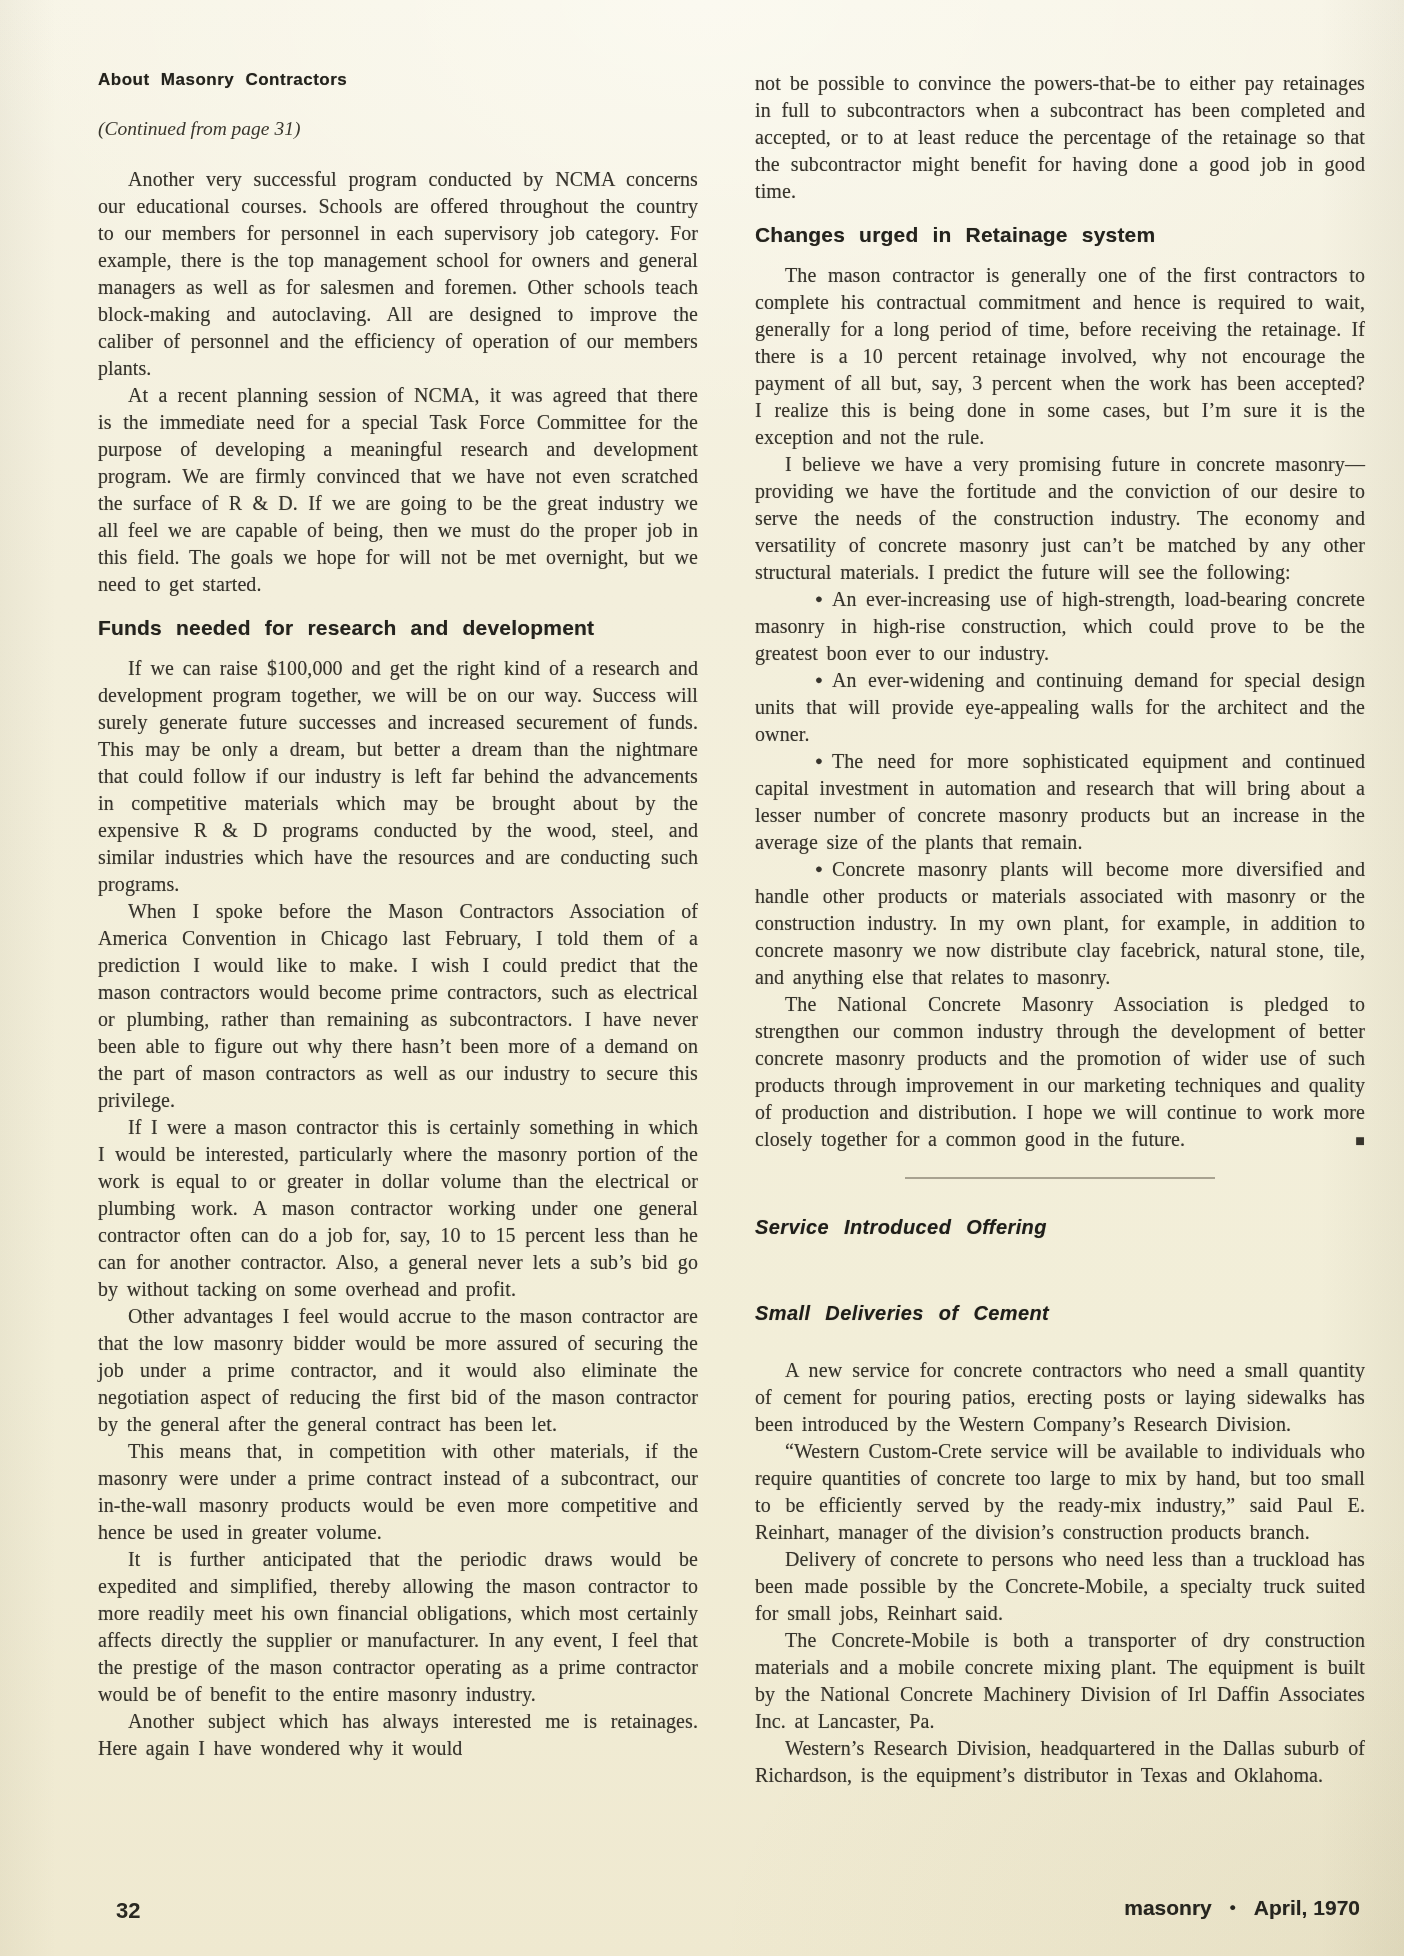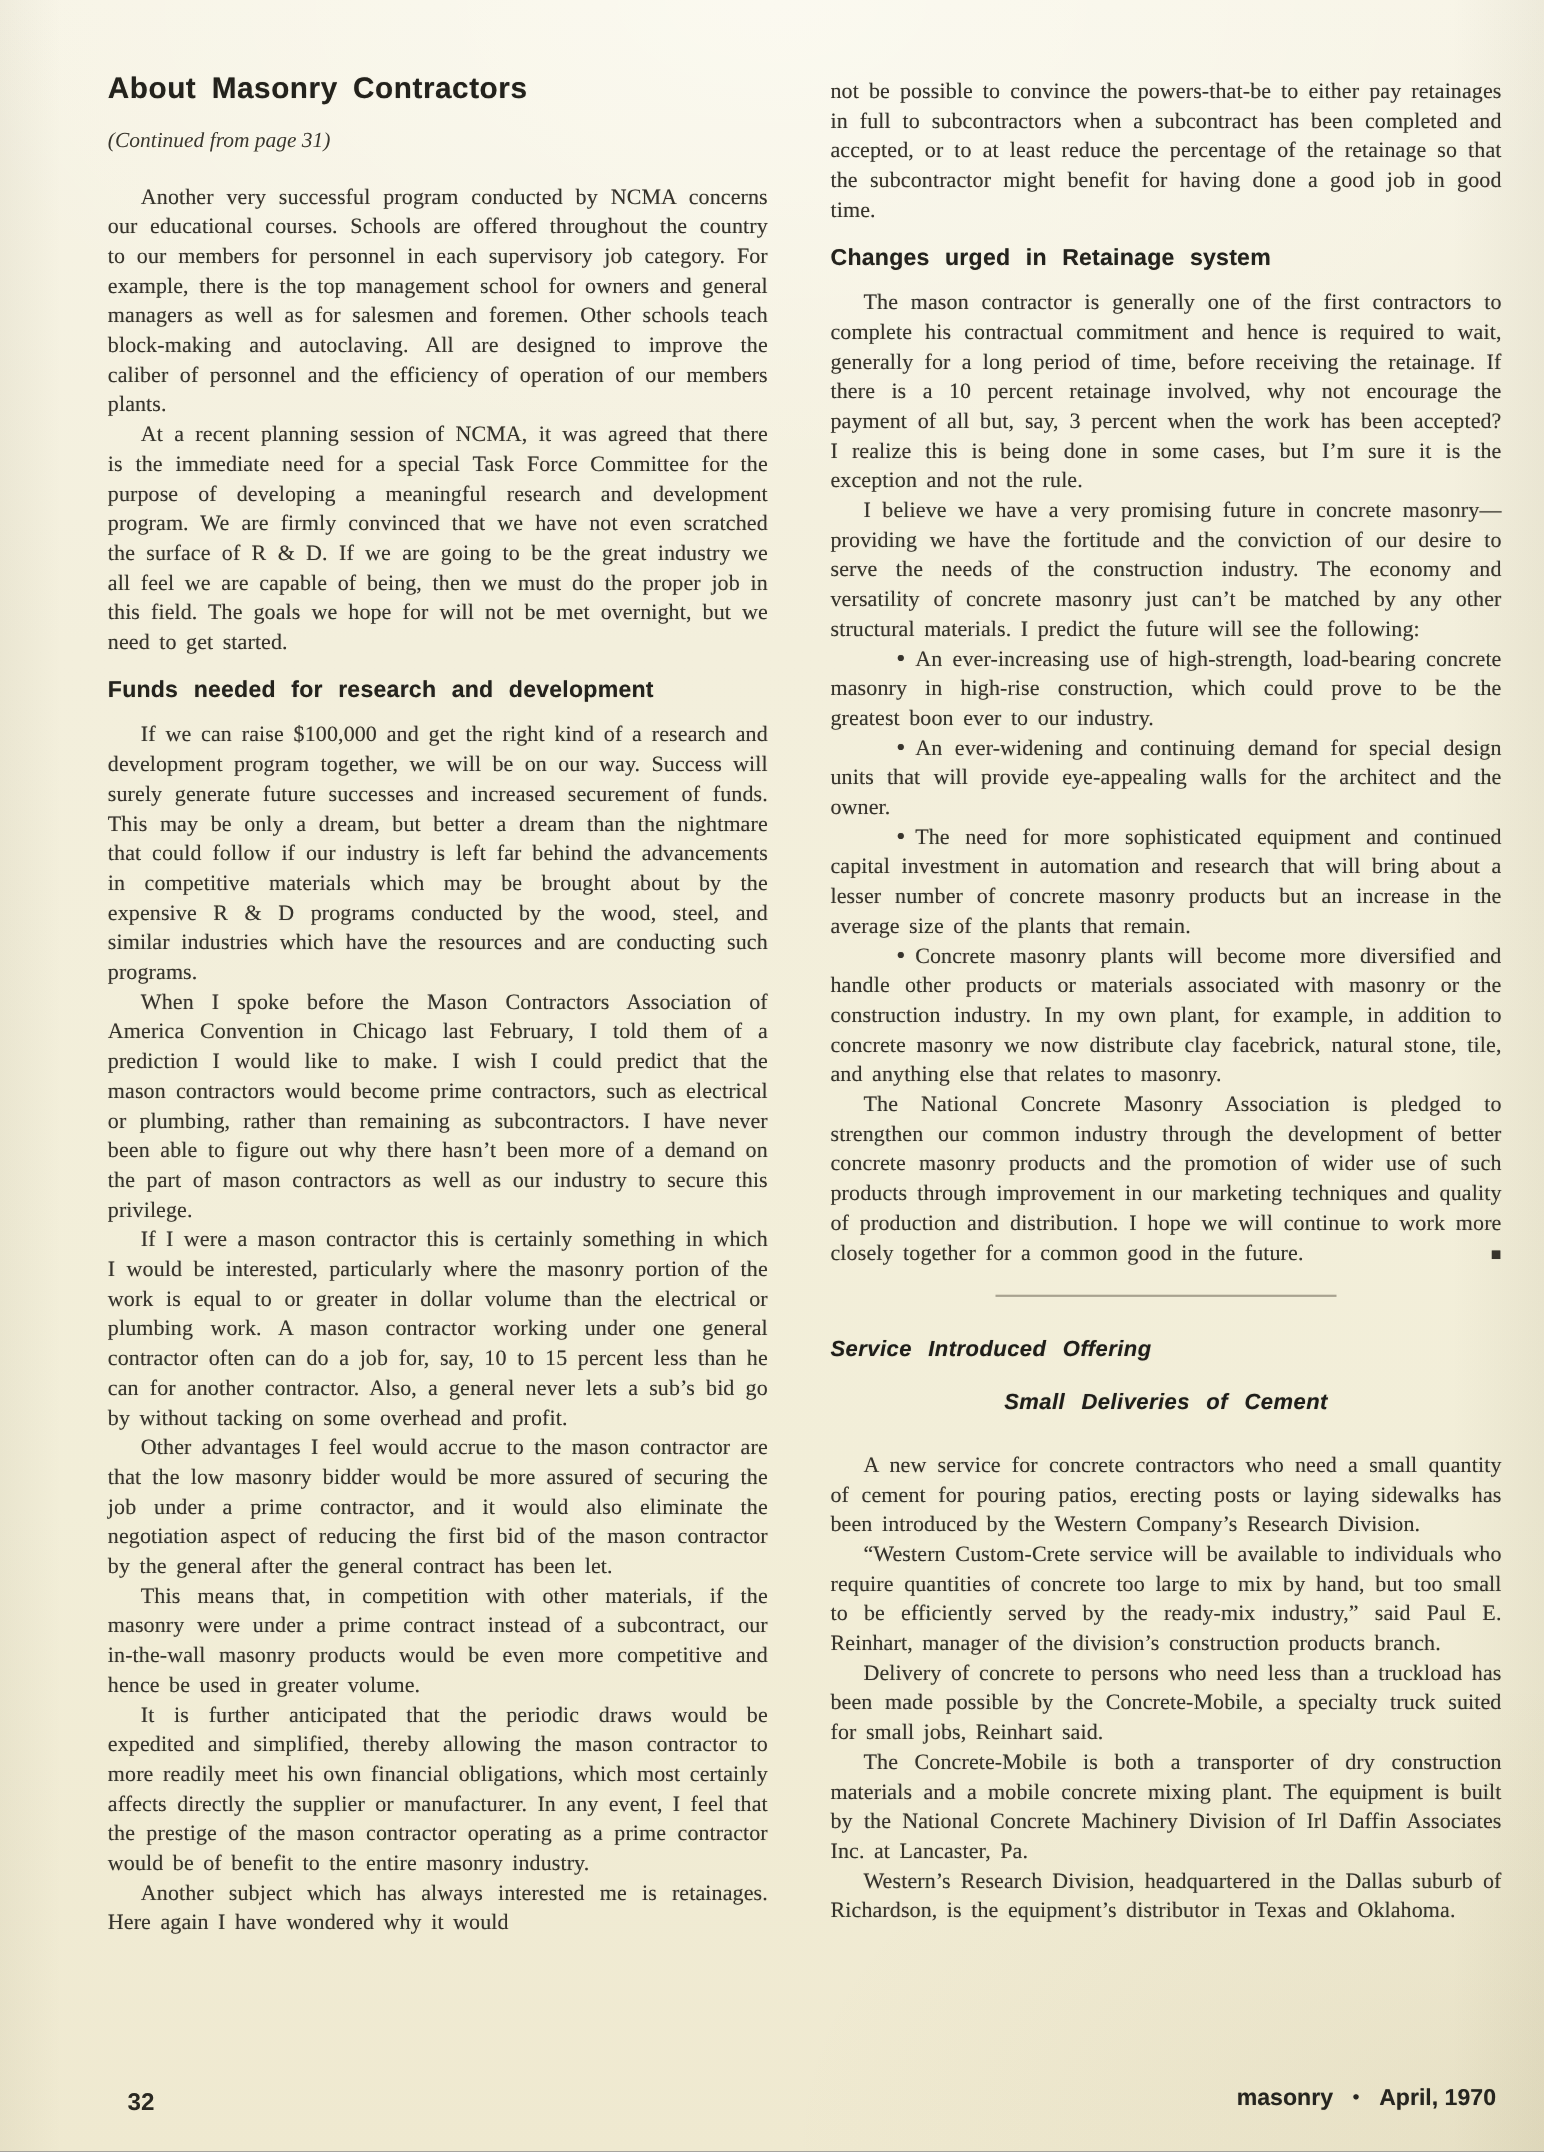--- a/index.html
+++ b/index.html
@@ -14,21 +14,21 @@
       linear-gradient(90deg, rgba(70,60,20,0.05), rgba(70,60,20,0) 4%, rgba(70,60,20,0) 94%, rgba(70,60,20,0.06)),
       linear-gradient(180deg,#f7f4e6 0%,#f3efdc 30%,#f2eed8 70%,#efe9d0 100%);
     font-family:"Liberation Serif", serif;
     color:#37342c;
   }
   .col{position:absolute;}
   .col-left{left:98px;top:64px;width:600px;}
   .col-right{left:755px;top:70px;width:610px;}
   .a1-title{
     font-family:"Liberation Sans", sans-serif;
-    font-weight:bold;font-size:27px;line-height:32px;
+    font-weight:bold;font-size:17px;line-height:32px;
     letter-spacing:0.5px;word-spacing:6px;color:#23221c;
     margin:0;text-shadow:0 0 0.8px rgba(35,34,28,0.5);
   }
   .continued{
     font-style:italic;font-size:19.5px;text-align:left;
     margin:22px 30px 26px 0;color:#3a372e;
   }
   .body-p{
     font-size:20px;line-height:27px;margin:0;
     text-align:justify;word-spacing:3.5px;letter-spacing:0.1px;
@@ -55,21 +55,21 @@
     width:310px;height:2px;background:#a8a290;
     margin:24px auto 8px auto;
   }
   .a2-title{
     font-family:"Liberation Sans", sans-serif;
     font-weight:bold;font-style:italic;
     font-size:20px;line-height:48px;color:#1f1e19;
     word-spacing:9px;letter-spacing:0.4px;
     margin:24px 0 20px;text-shadow:0 0 0.9px rgba(31,30,25,0.45);
   }
-  .a2-line2{text-align:center;}
+  .a2-line2{text-align:left;margin-top:38px;}
   .footer-page-number{
     position:absolute;left:116px;top:1898px;
     font-family:"Liberation Sans", sans-serif;
     font-weight:bold;font-size:22px;color:#2a2922;
   }
   .footer-right{
     position:absolute;right:44px;top:1896px;
     font-family:"Liberation Sans", sans-serif;
     font-weight:bold;font-size:21px;color:#26251f;
     text-shadow:0 0 0.7px rgba(35,34,28,0.4);

